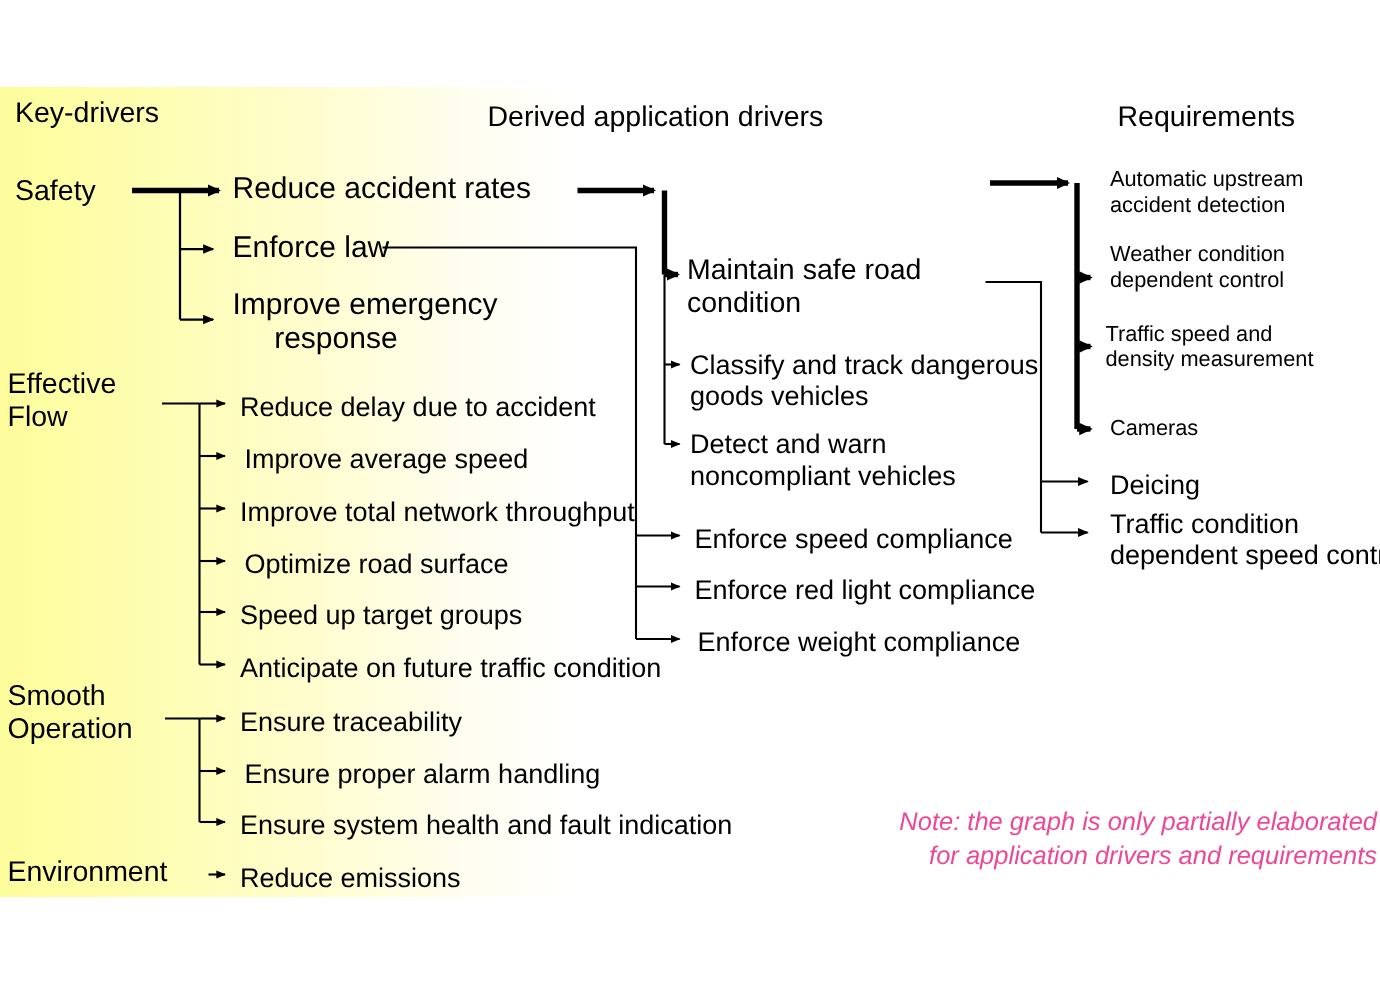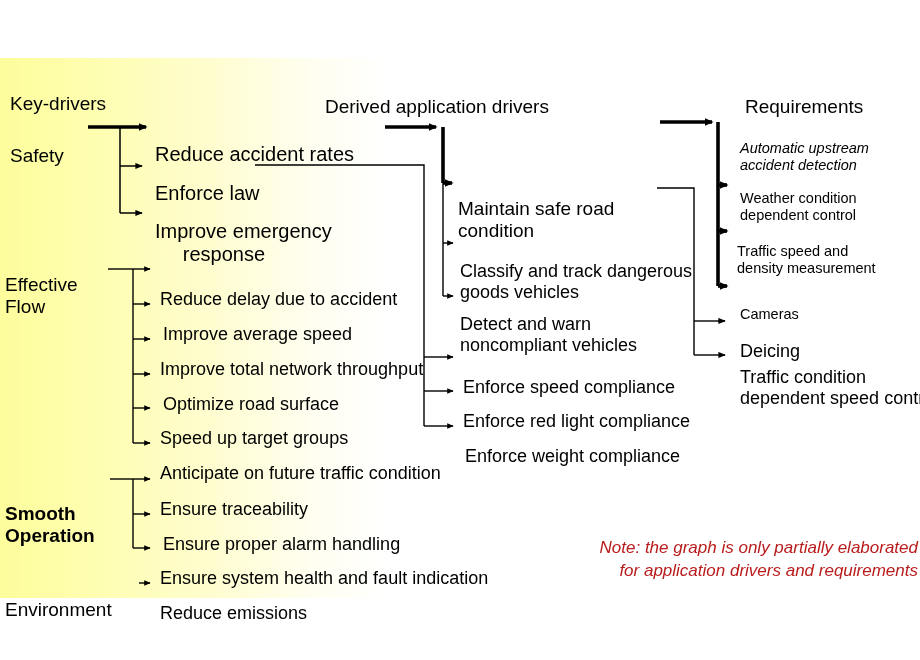--- a/index.html
+++ b/index.html
@@ -5,36 +5,36 @@
   html,body{margin:0;padding:0;background:#ffffff;}
   body{width:920px;height:660px;position:relative;overflow:hidden;
        font-family:"Liberation Sans","DejaVu Sans",sans-serif;color:#000;}
   #stage{position:absolute;left:0;top:0;width:920px;height:660px;}
 
   .gradbox{position:absolute;left:0;top:58px;width:390px;height:540px;
            background:linear-gradient(to right,#fdfd9c 0%,#fefeb4 28%,#fffdd0 55%,#fffef0 80%,#ffffff 100%);}
 
   svg.edges{position:absolute;left:0;top:0;width:920px;height:660px;pointer-events:none;}
 
-  .lbl{position:absolute;white-space:pre;line-height:1.14;margin-top:28px;}
+  .lbl{position:absolute;white-space:pre;line-height:1.14;}
 
   
   .hdr{font-size:19px;}
   
   .kd{font-size:19px;}
   
   .l1{font-size:20px;}
   
   .sm{font-size:18px;}
   
   .req{font-size:14.5px;}
   .mid-big{font-size:19px;}
   .mid-small{font-size:12.5px;}
 
-  .note{position:absolute;color:#b91c1c;font-style:italic;font-size:17px;
+  .note{position:absolute;color:#ec4899;font-style:italic;font-size:17px;
         text-align:right;line-height:1.35;white-space:pre-line;}
 </style>
 </head>
 <body>
 
 <div id="stage">
 
   <div class="gradbox"></div>
 
   <svg class="edges" viewBox="0 0 920 660">
@@ -109,21 +109,21 @@
     </g>
   </svg>
 
   <div class="lbl hdr" style="left:10px;top:65px;">Key-drivers</div>
   <div class="lbl hdr" style="left:325px;top:68px;">Derived application drivers</div>
   <div class="lbl hdr" style="left:745px;top:68px;">Requirements</div>
 
   <div class="lbl kd" style="left:10px;top:117px;">Safety</div>
   <div class="lbl kd" style="left:5px;top:246px;">Effective
 Flow</div>
-  <div class="lbl kd" style="left:5px;top:475px;font-weight:bold;">Smooth
+  <div class="lbl kd" style="left:5px;top:454px;">Smooth
 Operation</div>
   <div class="lbl kd" style="left:5px;top:571px;">Environment</div>
 
   <div class="lbl l1" style="left:155px;top:115px;">Reduce accident rates</div>
   <div class="lbl l1" style="left:155px;top:154px;">Enforce law</div>
   <div class="lbl l1" style="left:155px;top:192px;">Improve emergency
      response</div>
 
   <div class="lbl sm" style="left:160px;top:261px;">Reduce delay due to accident</div>
   <div class="lbl sm" style="left:163px;top:296px;">Improve average speed</div>
@@ -143,21 +143,21 @@
 condition</div>
 
   <div class="lbl sm" style="left:460px;top:233px;">Classify and track dangerous
 goods vehicles</div>
   <div class="lbl sm" style="left:460px;top:286px;">Detect and warn
 noncompliant vehicles</div>
   <div class="lbl sm" style="left:463px;top:349px;">Enforce speed compliance</div>
   <div class="lbl sm" style="left:463px;top:383px;">Enforce red light compliance</div>
   <div class="lbl sm" style="left:465px;top:418px;">Enforce weight compliance</div>
 
-  <div class="lbl req" style="left:740px;top:112px;font-style:italic;">Automatic upstream
+  <div class="lbl req" style="left:740px;top:112px;">Automatic upstream
 accident detection</div>
   <div class="lbl req" style="left:737px;top:215px;">Traffic speed and
 density measurement</div>
   <div class="lbl req" style="left:740px;top:162px;">Weather condition
 dependent control</div>
   <div class="lbl req" style="left:740px;top:278px;">Cameras</div>
   <div class="lbl sm" style="left:740px;top:313px;">Deicing</div>
   <div class="lbl sm" style="left:740px;top:339px;">Traffic condition
 dependent speed control</div>
 

